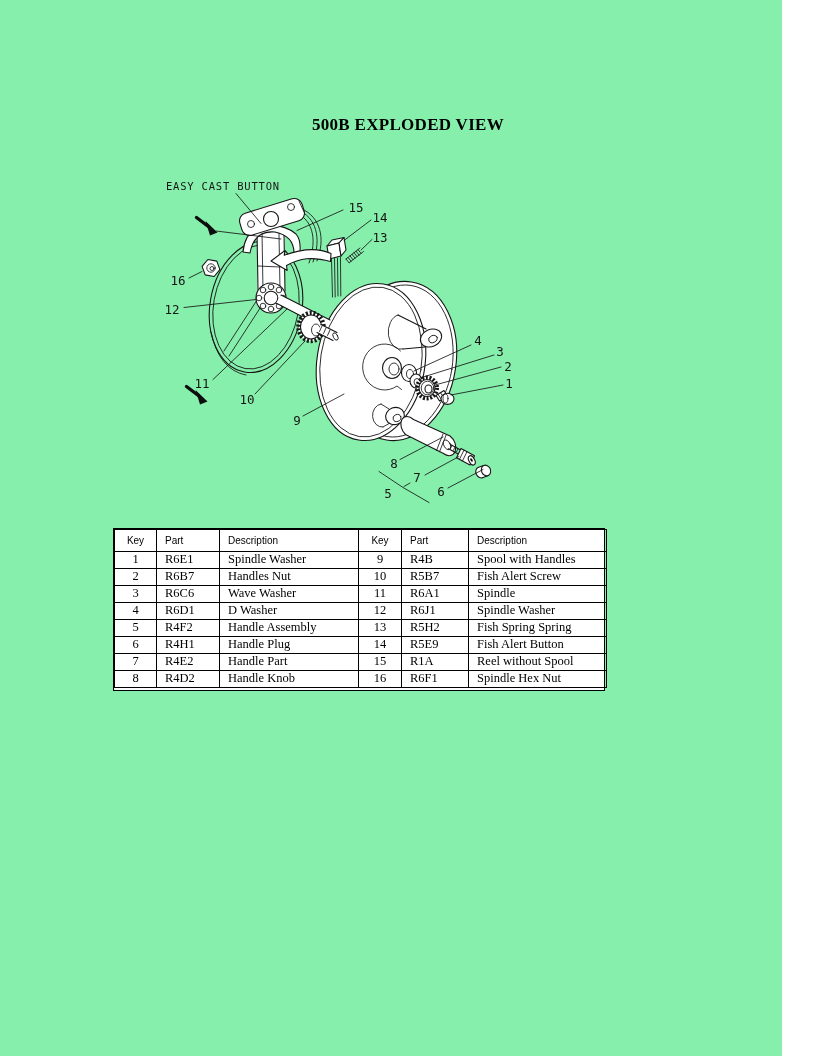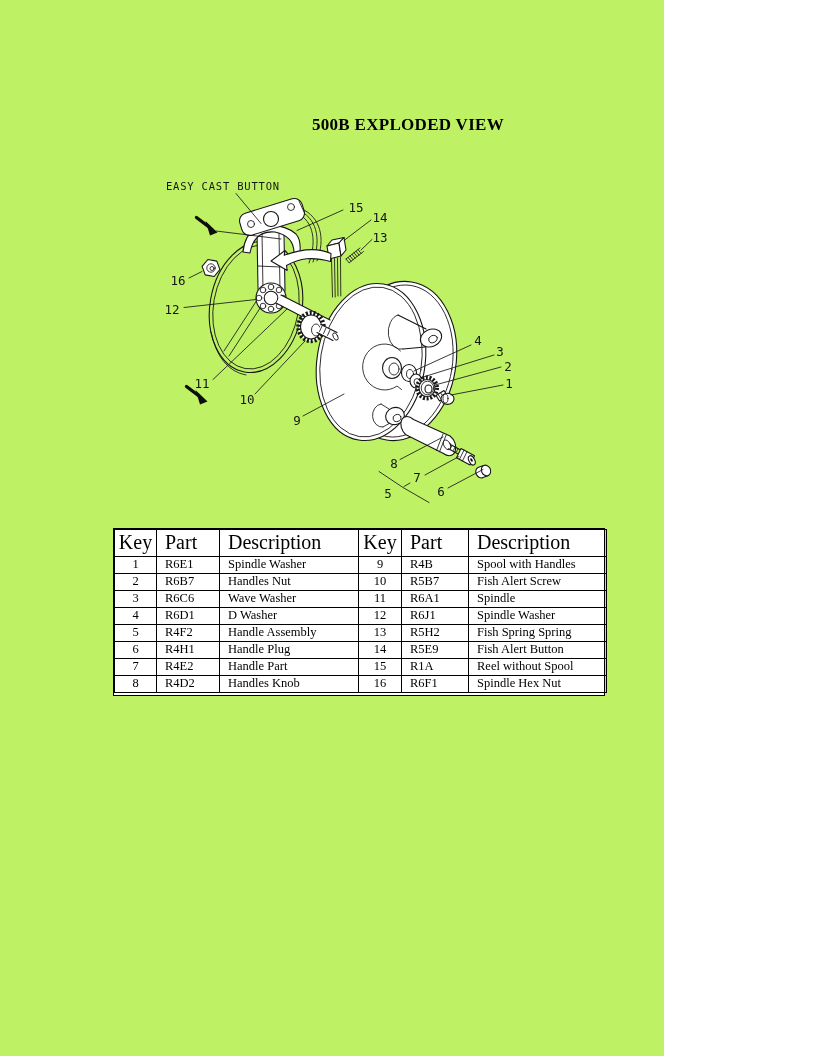--- a/index.html
+++ b/index.html
@@ -1,34 +1,34 @@
 <!DOCTYPE html>
 <html><head>
 <meta charset="utf-8">
 <style>
   html,body{margin:0;padding:0;background:#fff;}
-  .page{position:relative;width:664px;height:1056px;background:#bef264;overflow:hidden;
+  .page{position:relative;width:782px;height:1056px;background:#86efac;overflow:hidden;
         font-family:"Liberation Serif",serif;color:#000;}
   .doc-title{position:absolute;left:0;top:115px;width:816px;text-align:center;
              font-family:"Liberation Serif",serif;font-size:17px;font-weight:bold;
              letter-spacing:.3px;color:#000;}
   .diagram-svg{position:absolute;left:0;top:0;}
   .diagram-svg path,.diagram-svg line,.diagram-svg ellipse,.diagram-svg circle,
   .diagram-svg polygon,.diagram-svg polyline,.diagram-svg rect{vector-effect:none;}
   .ln{stroke:#161616;stroke-width:1.1;fill:none;stroke-linecap:round;}
   .lnf{stroke:#161616;stroke-width:1.1;fill:#ffffff;stroke-linejoin:round;}
   .fin{stroke:#161616;stroke-width:.85;fill:none;stroke-linecap:round;}
   .blk{fill:#0d0d0d;stroke:none;}
   .callout{font-family:"DejaVu Sans Mono",monospace;font-size:12.5px;fill:#161616;}
   .cadtext{font-family:"DejaVu Sans Mono",monospace;font-size:10.5px;letter-spacing:.8px;fill:#161616;}
   .tbl-wrap{position:absolute;left:113px;top:528px;width:492px;box-sizing:border-box;
             border:1px solid #000;padding:0 0 2px 0;background:#fff;}
   table.parts{border-collapse:collapse;table-layout:fixed;width:100%;}
   table.parts th,table.parts td{border:1px solid #000;overflow:hidden;white-space:nowrap;}
-  table.parts th{font-family:Liberation Serif, serif;font-size:20px;font-weight:normal;
+  table.parts th{font-family:Liberation Sans, sans-serif;font-size:10px;font-weight:normal;
                  text-align:left;padding:1px 4px 2px 8px;height:18px;}
   table.parts th.c,table.parts td.c{text-align:center;padding-left:0;padding-right:0;}
   table.parts td{font-family:"Liberation Serif",serif;font-size:12.5px;
                  padding:0 4px 1px 8px;height:15px;}
 </style>
 </head>
 <body>
 
 <div class="page">
 
@@ -328,21 +328,21 @@
           <td class="c">7</td>
           <td>R4E2</td>
           <td>Handle Part</td>
           <td class="c">15</td>
           <td>R1A</td>
           <td>Reel without Spool</td>
         </tr>
         <tr>
           <td class="c">8</td>
           <td>R4D2</td>
-          <td>Handles Knob</td>
+          <td>Handle Knob</td>
           <td class="c">16</td>
           <td>R6F1</td>
           <td>Spindle Hex Nut</td>
         </tr>
       </tbody>
     </table>
   </div>
 
 </div>
 

